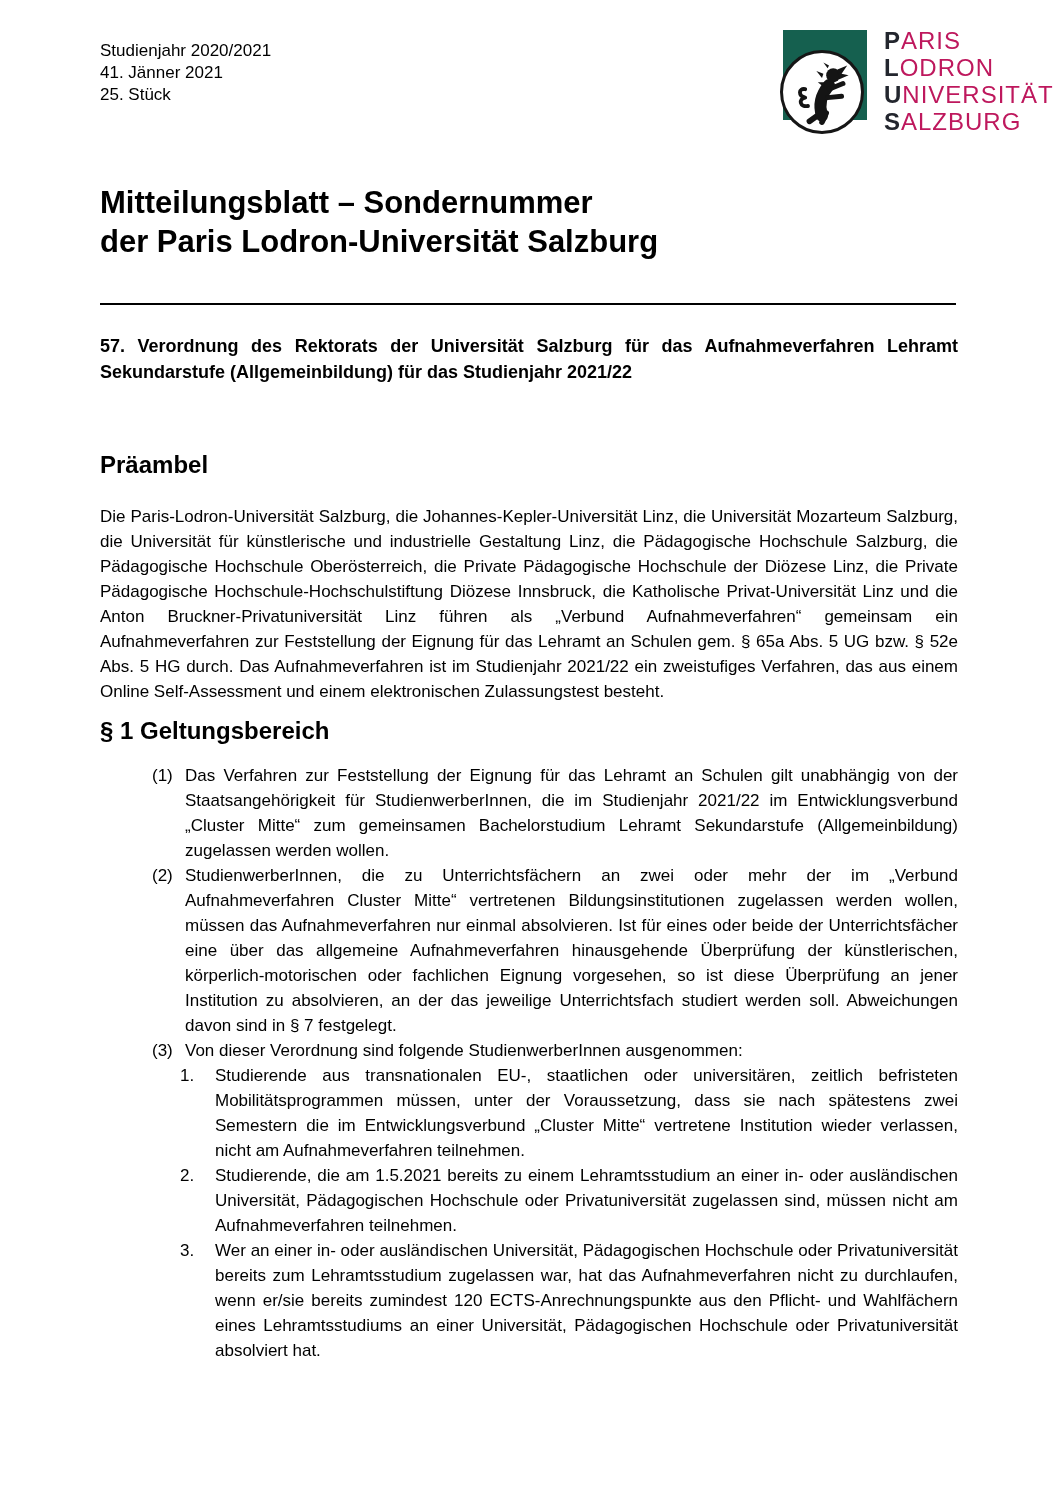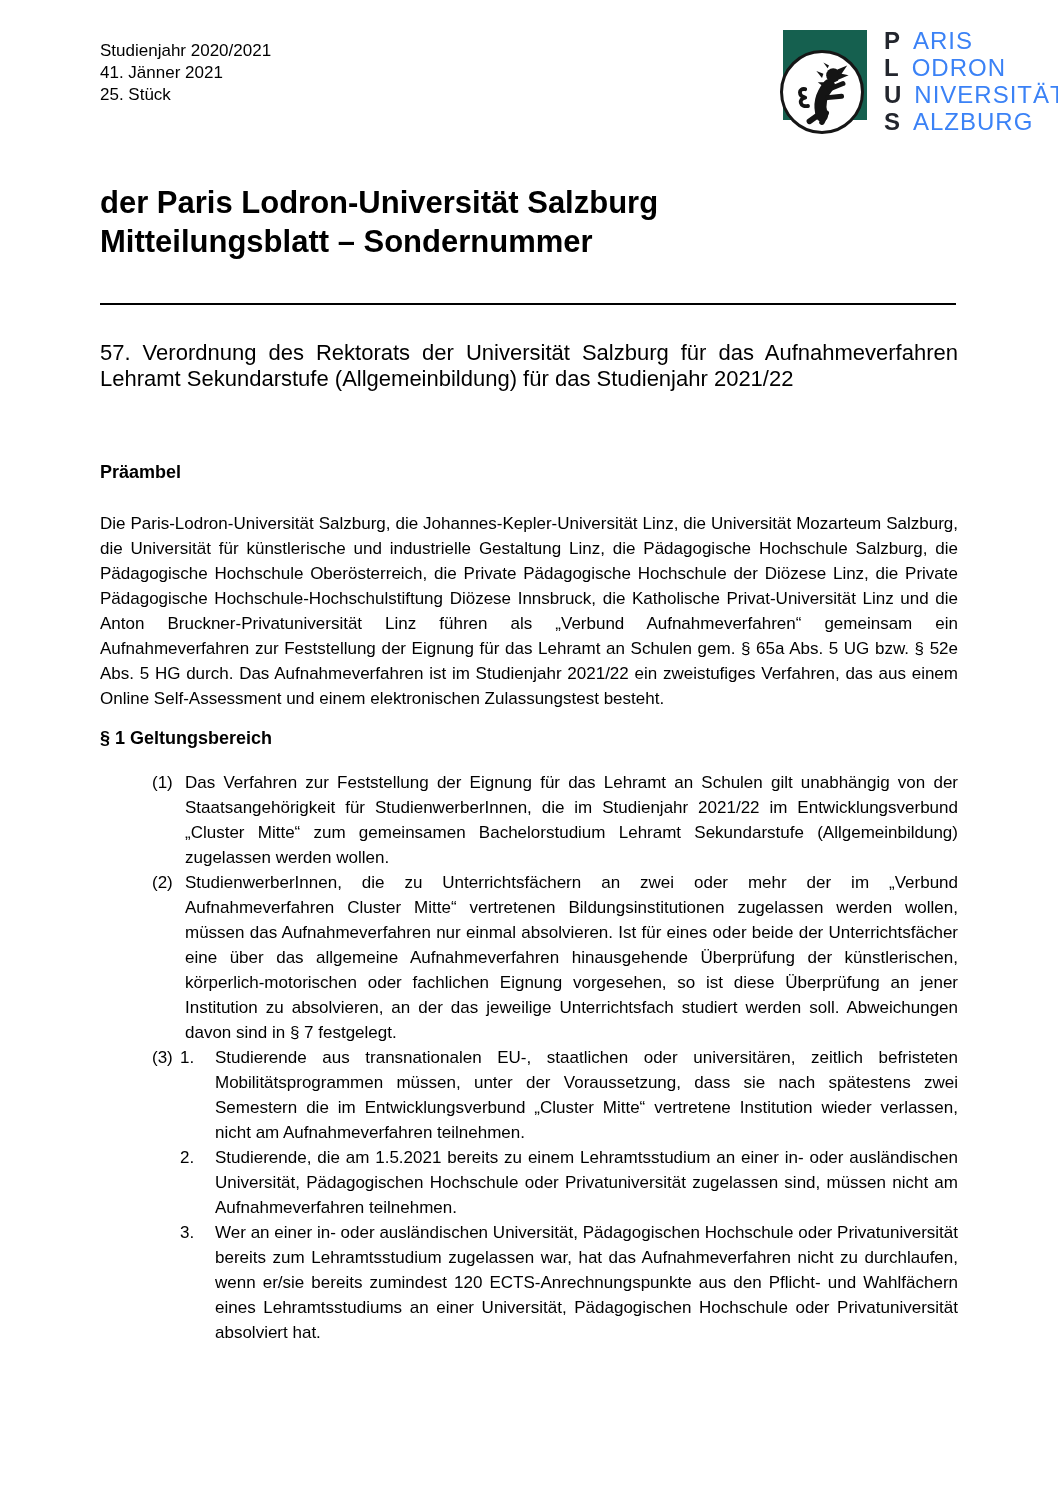--- a/index.html
+++ b/index.html
@@ -19,34 +19,34 @@
   
   .logo { position:absolute; left:780px; top:30px; width:260px; height:110px; }
   .logo-box { position:absolute; left:3px; top:0; width:84px; height:90px; background:#15604f; }
   .logo-seal {
     position:absolute; left:0; top:20px; width:78px; height:78px;
     background:#ffffff; border:3px solid #161616; border-radius:50%;
   }
   .logo-seal svg { display:block; width:70px; height:70px; margin:4px; }
   .logo-text { position:absolute; left:104px; top:-3px; font-size:24px; line-height:27px; letter-spacing:1px; white-space:nowrap; }
   .logo-text .ini { font-weight:bold; color:#23262e; }
-  .logo-text .rest { font-weight:normal; color:#3b82f6;margin-left:12px; }
+  .logo-text .rest { font-weight:normal; color:#be185d; }
 
   
   .doc { position:absolute; left:100px; top:183px; width:858px; }
 
   .title { font-size:31px; font-weight:bold; line-height:39px; }
   .rule { margin-top:42px; height:2px; background:#000; width:856px; }
 
   .h57 {
-    margin-top:35px; font-size:22px; font-weight:normal; line-height:26px;
+    margin-top:28px; font-size:18px; font-weight:bold; line-height:26px;
     text-align:justify;
   }
 
-  .subhead { font-size:18px; font-weight:bold; line-height:22px; }
+  .subhead { font-size:24px; font-weight:bold; line-height:22px; }
   .praeambel-h { margin-top:69px; }
   .preamble-p {
     margin-top:28px; font-size:17px; line-height:25px;
     text-align:justify; hyphens:auto; -webkit-hyphens:auto;
   }
 
   .sec1-h { margin-top:16px; }
 
   .numlist { margin-top:21px; margin-left:52px; width:806px; font-size:17px; line-height:25px; }
   .item { position:relative; padding-left:33px; text-align:justify; hyphens:auto; -webkit-hyphens:auto; }
@@ -89,22 +89,22 @@
       <div><span class="ini">P</span><span class="rest">ARIS</span></div>
       <div><span class="ini">L</span><span class="rest">ODRON</span></div>
       <div><span class="ini">U</span><span class="rest">NIVERSITÄT</span></div>
       <div><span class="ini">S</span><span class="rest">ALZBURG</span></div>
     </div>
   </div>
 
   <div class="doc">
 
     <div class="title">
+      <div>Mitteilungsblatt – Sondernummer</div>
       <div>der Paris Lodron-Universität Salzburg</div>
-      <div>Mitteilungsblatt – Sondernummer</div>
     </div>
 
     <div class="rule"></div>
 
     <div class="h57">57. Verordnung des Rektorats der Universität Salzburg für das Aufnahmeverfahren Lehramt Sekundarstufe (Allgemeinbildung) für das Studienjahr 2021/22</div>
 
     <div class="subhead praeambel-h">Präambel</div>
 
     <div class="preamble-p">Die Paris-Lodron-Universität Salzburg, die Johannes-Kepler-Universität Linz, die Universität Mozarteum Salzburg, die Universität für künstlerische und industrielle Gestaltung Linz, die Pädagogische Hochschule Salzburg, die Pädagogische Hochschule Oberösterreich, die Private Pädagogische Hochschule der Diözese Linz, die Private Pädagogische Hochschule-Hochschulstiftung Diözese Innsbruck, die Katholische Privat-Universität Linz und die Anton Bruckner-Privatuniversität Linz führen als „Verbund Aufnahmeverfahren“ gemeinsam ein Aufnahmeverfahren zur Feststellung der Eignung für das Lehramt an Schulen gem. § 65a Abs. 5 UG bzw. § 52e Abs. 5 HG durch. Das Aufnahmeverfahren ist im Studienjahr 2021/22 ein zweistufiges Verfahren, das aus einem Online Self-Assessment und einem elektronischen Zulassungstest besteht.</div>
 
@@ -117,20 +117,21 @@
         <span>Das Verfahren zur Feststellung der Eignung für das Lehramt an Schulen gilt unabhängig von der Staatsangehörigkeit für StudienwerberInnen, die im Studienjahr 2021/22 im Entwicklungsverbund „Cluster Mitte“ zum gemeinsamen Bachelorstudium Lehramt Sekundarstufe (Allgemeinbildung) zugelassen werden wollen.</span>
       </div>
 
       <div class="item">
         <span class="m">(2)</span>
         <span>StudienwerberInnen, die zu Unterrichtsfächern an zwei oder mehr der im „Verbund Aufnahmeverfahren Cluster Mitte“ vertretenen Bildungsinstitutionen zugelassen werden wollen, müssen das Aufnahmeverfahren nur einmal absolvieren. Ist für eines oder beide der Unterrichtsfächer eine über das allgemeine Aufnahmeverfahren hinausgehende Überprüfung der künstlerischen, körperlich-motorischen oder fachlichen Eignung vorgesehen, so ist diese Überprüfung an jener Institution zu absolvieren, an der das jeweilige Unterrichtsfach studiert werden soll. Abweichungen davon sind in § 7 festgelegt.</span>
       </div>
 
       <div class="item">
         <span class="m">(3)</span>
+        <span>Von dieser Verordnung sind folgende StudienwerberInnen ausgenommen:</span>
       </div>
 
       <div class="sublist">
         <div class="subitem">
           <span class="m">1.</span>
           <span>Studierende aus transnationalen EU-, staatlichen oder universitären, zeitlich befristeten Mobilitätsprogrammen müssen, unter der Voraussetzung, dass sie nach spätestens zwei Semestern die im Entwicklungsverbund „Cluster Mitte“ vertretene Institution wieder verlassen, nicht am Aufnahmeverfahren teilnehmen.</span>
         </div>
         <div class="subitem">
           <span class="m">2.</span>
           <span>Studierende, die am 1.5.2021 bereits zu einem Lehramtsstudium an einer in- oder ausländischen Universität, Pädagogischen Hochschule oder Privatuniversität zugelassen sind, müssen nicht am Aufnahmeverfahren teilnehmen.</span>

